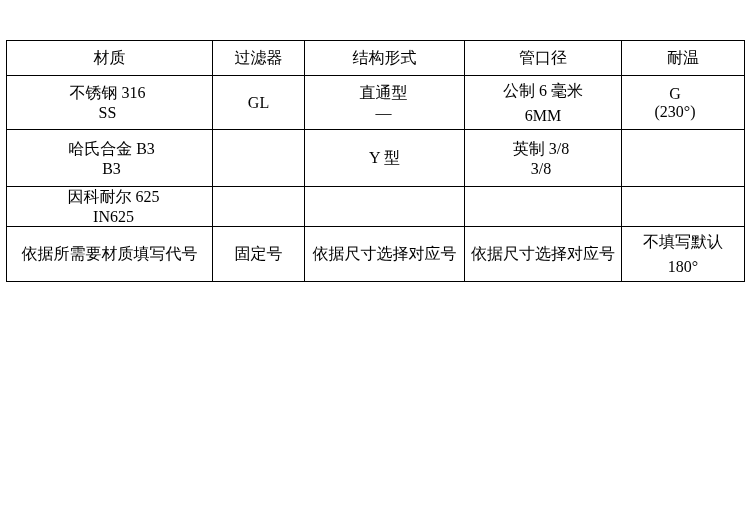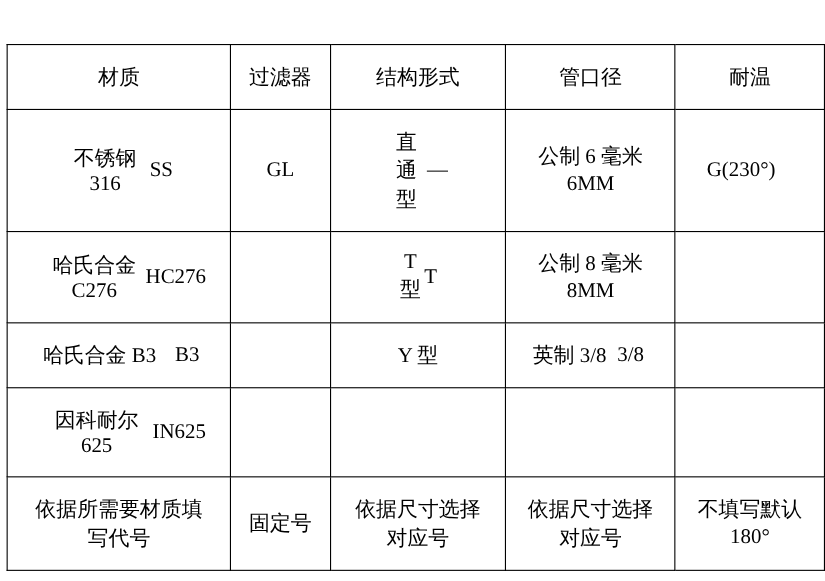--- a/index.html
+++ b/index.html
@@ -8,26 +8,26 @@
     width: 750px; height: 528px; background: #ffffff; color: #000000;
     font-family: "Liberation Serif", "DejaVu Serif", serif;
     position: relative; overflow: hidden;
   }
   table.spec {
     border-collapse: collapse; table-layout: fixed;
     position: absolute; left: 6px; top: 40px;
   }
   .spec th, .spec td {
     border: 1.5px solid #000;
-    font-weight: normal; font-size: 19px;
-    padding: 16px; text-align: center; vertical-align: middle;
+    font-weight: normal; font-size: 16px;
+    padding: 0; text-align: center; vertical-align: middle;
     overflow: hidden;
   }
   
-  .lr { display: flex; justify-content: space-between; align-items: center; width: 100%; }
+  .lr { display: flex; justify-content: space-between; align-items: center; width: 100%; flex-direction: column; }
   .m1 { padding: 0 36px 0 32px; }   
   .m2 { padding: 0 6px  0 16px; }   
   .m3 { padding: 0 12px 0 16px; }   
   .m4 { padding: 0 20px 0 16px; }   
   .m6 { padding: 0 6px  0 14px; }   
   .s1 { padding: 0 36px 0 34px; }   
   .s2 { padding: 0 46px 0 44px; }   
   .d3 { padding: 0 12px 0 8px; align-items: center;  }   
   .t1 { padding: 0 28px 0 12px; }   
   
@@ -74,40 +74,20 @@
       <div>6MM</div>
     </td>
     <td>
       <div class="lr t1">
         <span>G</span>
         <span>(230°)</span>
       </div>
     </td>
   </tr>
 
-  <tr style="height:55px">
-    <td>
-      <div class="lr m2">
-        <span>哈氏合金 C276</span>
-        <span>HC276</span>
-      </div>
-    </td>
-    <td></td>
-    <td>
-      <div class="lr s2">
-        <span>T 型</span>
-        <span>T</span>
-      </div>
-    </td>
-    <td class="two">
-      <div>公制 8 毫米</div>
-      <div>8MM</div>
-    </td>
-    <td></td>
-  </tr>
 
   <tr style="height:57px">
     <td>
       <div class="lr m3">
         <span>哈氏合金 B3</span>
         <span>B3</span>
       </div>
     </td>
     <td></td>
     <td>Y 型</td>

